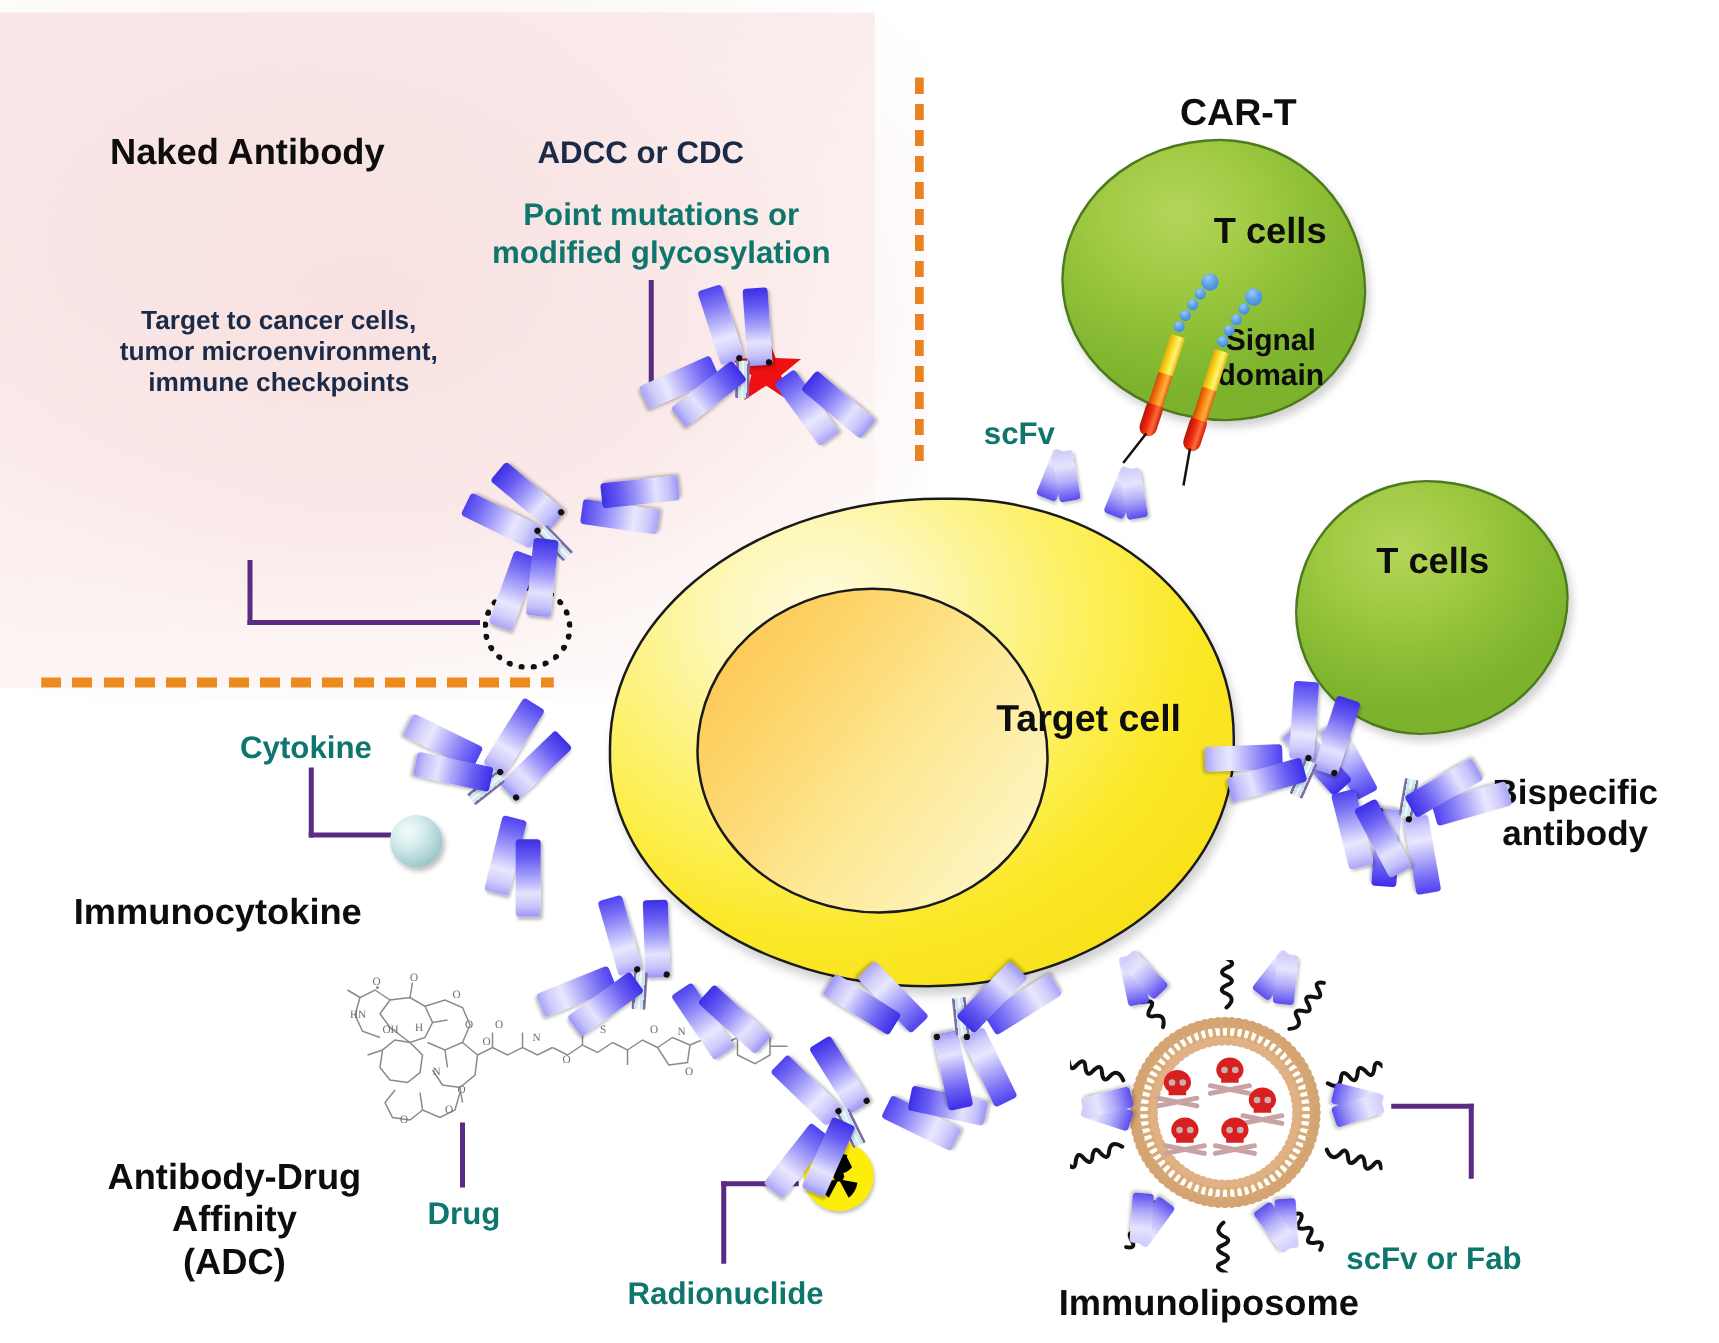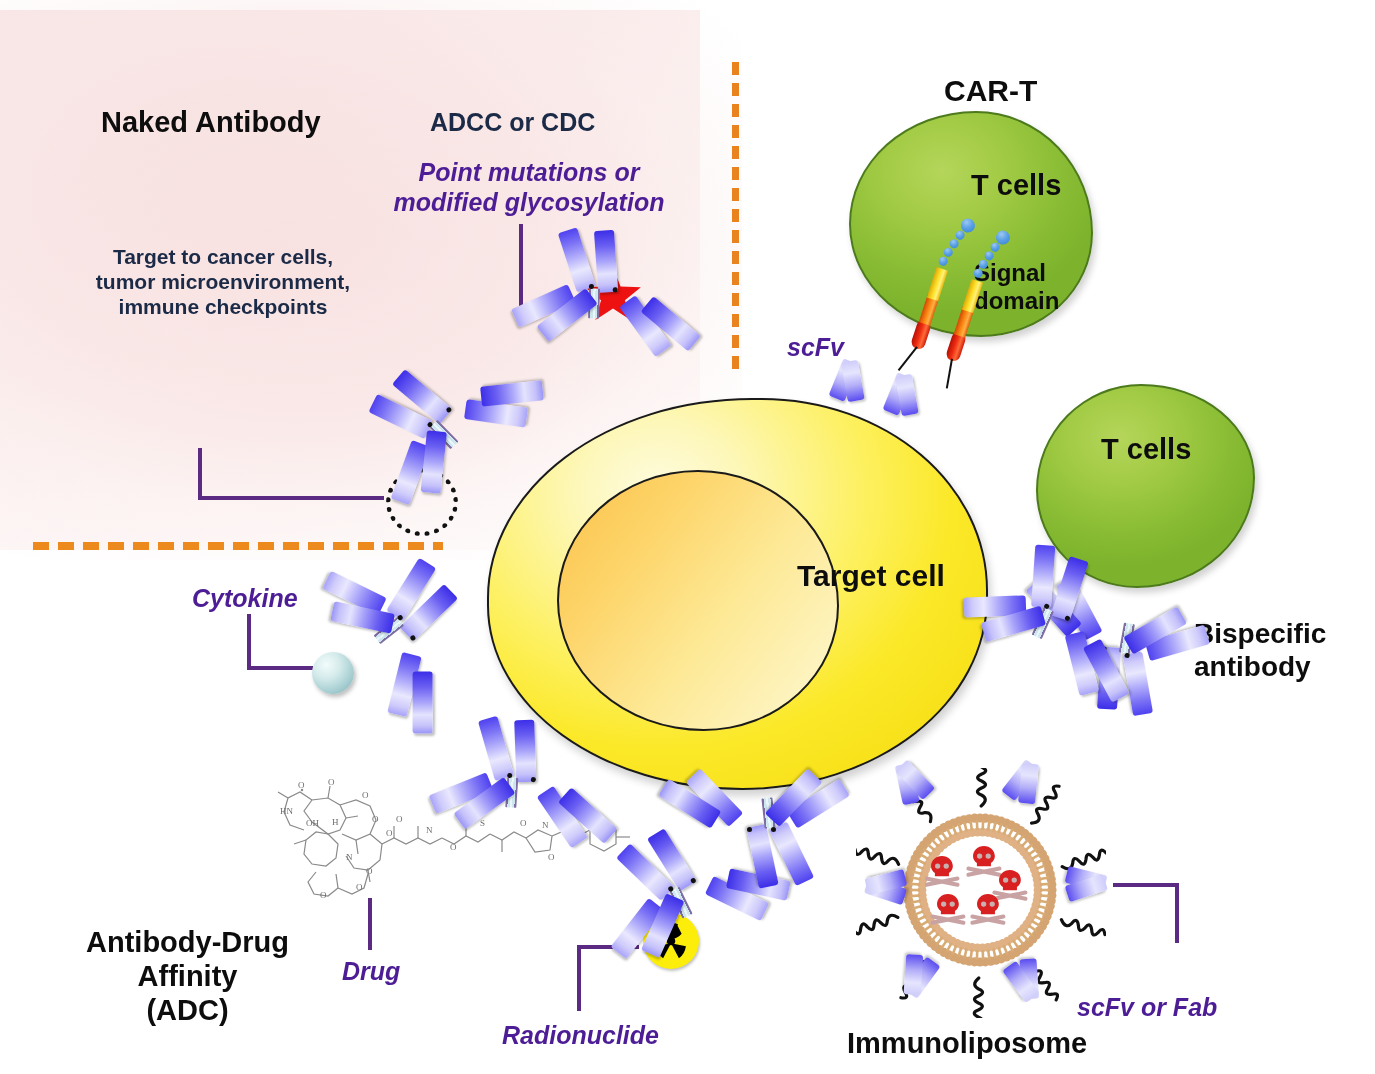--- a/index.html
+++ b/index.html
@@ -23,24 +23,24 @@
   
   .v-dash{
     position:absolute;left:732px;top:62px;width:7px;height:308px;
     background:repeating-linear-gradient(to bottom,#e8831f 0px,#e8831f 13px,rgba(0,0,0,0) 13px,rgba(0,0,0,0) 21px);
   }
   .h-dash{
     position:absolute;left:33px;top:542px;width:410px;height:8px;
     background:repeating-linear-gradient(to right,#ed8a1e 0px,#ed8a1e 16px,rgba(0,0,0,0) 16px,rgba(0,0,0,0) 25px);
   }
   
-  .lbl{position:absolute;white-space:pre;line-height:1.18;font-weight:bold;}
+  .lbl{position:absolute;white-space:pre;line-height:1.18;font-weight:bold;text-align:center;}
   .t-black{color:#0d0d0d;}
   .t-navy{color:#1b2a47;}
-  .t-red{color:#4c1d95;font-style:italic;}
+  .t-red{color:#0f766e;}
   .ctr{text-align:center;}
   
   .lead{position:absolute;background:none;}
   .lead i{position:absolute;background:#5b2a82;display:block;}
   
   .target-cell{
     position:absolute;left:487px;top:398px;width:497px;height:388px;
     border:2.5px solid #1a1a1a;
     border-radius:54% 46% 50% 52% / 52% 50% 50% 48%;
     background:radial-gradient(ellipse 380px 330px at 34% 24%, #fefce0 0%, #fdf7b8 22%, #fdf05e 55%, #fbe827 78%, #f7e11a 100%);
@@ -124,21 +124,21 @@
     <div class="nucleus"></div>
   </div>
   <div class="lbl t-black" style="left:797px;top:558px;font-size:30px;">Target cell</div>
 
   <div class="tcell" id="tcell1"></div>
   <div class="lbl t-black" style="left:971px;top:168px;font-size:29px;">T cells</div>
 
   <div class="tcell" id="tcell2"></div>
   <div class="lbl t-black" style="left:1101px;top:432px;font-size:29px;">T cells</div>
 
-  <div class="lbl t-black" style="left:88px;top:105px;font-size:29px;margin-left:13px;">Naked Antibody</div>
+  <div class="lbl t-black" style="left:88px;top:105px;font-size:29px;">Naked Antibody</div>
 
   <div class="lbl t-navy" style="left:430px;top:108px;font-size:25px;">ADCC or CDC</div>
 
   <div class="lbl t-red ctr" style="left:384px;top:158px;width:290px;font-size:25px;">Point mutations or
 modified glycosylation</div>
 
   <div class="lbl t-navy ctr" style="left:58px;top:245px;width:330px;font-size:21px;">Target to cancer cells,
 tumor microenvironment,
 immune checkpoints</div>
 
@@ -148,20 +148,21 @@
   <div class="lbl t-black" style="left:974px;top:259px;font-size:24px;">Signal
 domain</div>
 
   <div class="lbl t-red" style="left:787px;top:333px;font-size:25px;">scFv</div>
 
   <div class="lbl t-black" style="left:1194px;top:617px;font-size:28px;">Bispecific
 antibody</div>
 
   <div class="lbl t-red" style="left:192px;top:584px;font-size:25px;">Cytokine</div>
 
+  <div class="lbl t-black" style="left:59px;top:713px;font-size:29px;">Immunocytokine</div>
 
   <div class="lbl t-black ctr" style="left:55px;top:925px;width:265px;font-size:29px;">Antibody-Drug
 Affinity
 (ADC)</div>
 
   <div class="lbl t-red" style="left:342px;top:957px;font-size:25px;">Drug</div>
 
   <div class="lbl t-red" style="left:502px;top:1021px;font-size:25px;">Radionuclide</div>
 
   <div class="lbl t-red" style="left:1077px;top:993px;font-size:25px;">scFv or Fab</div>

